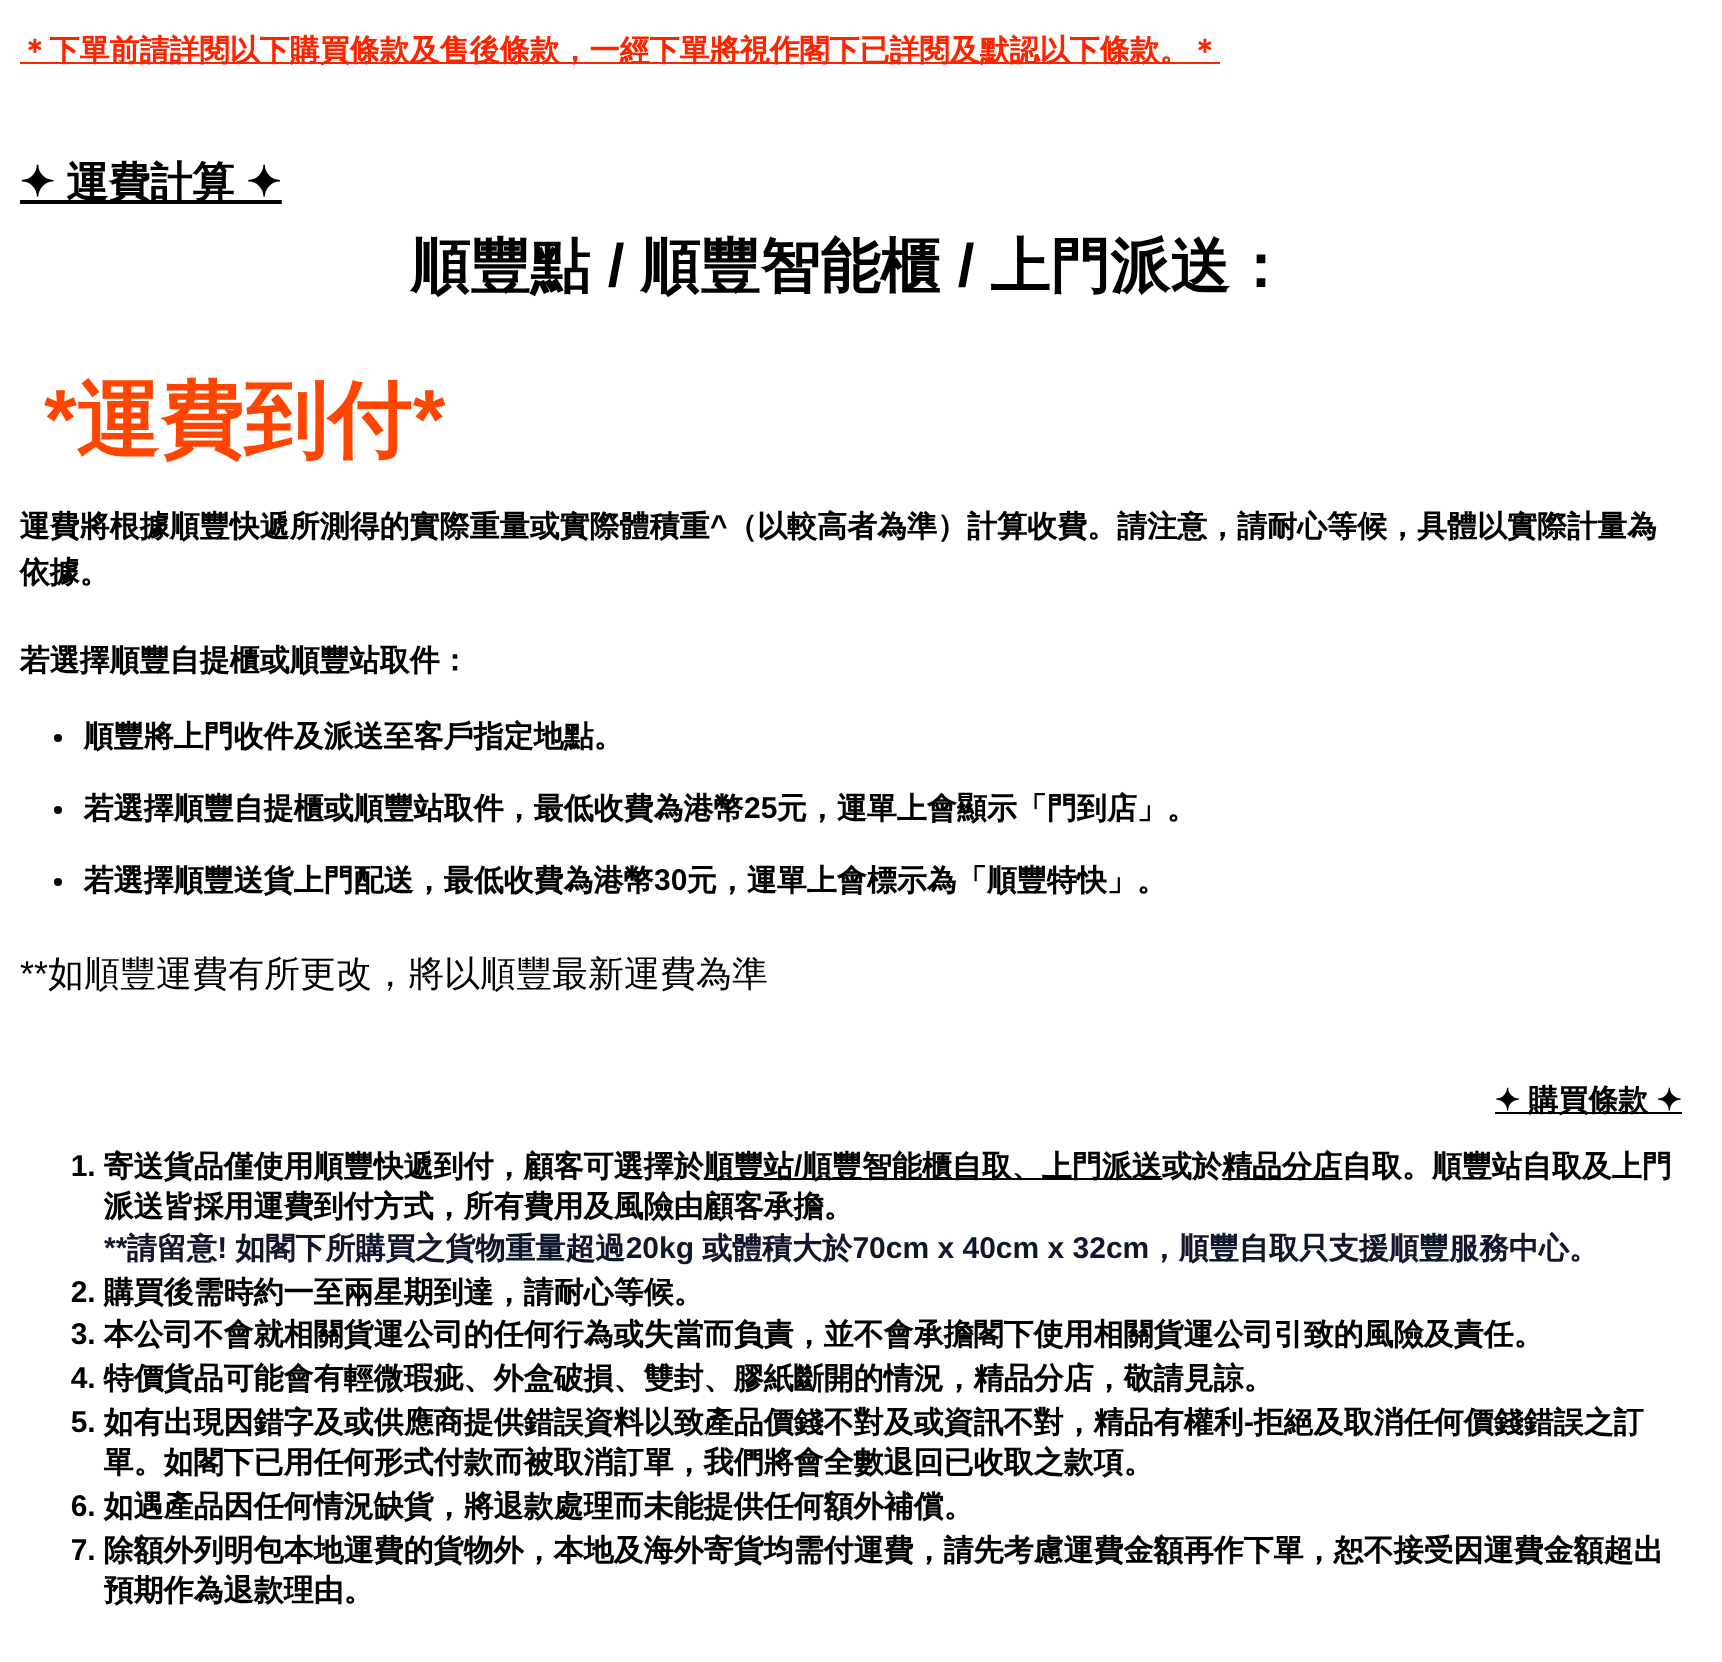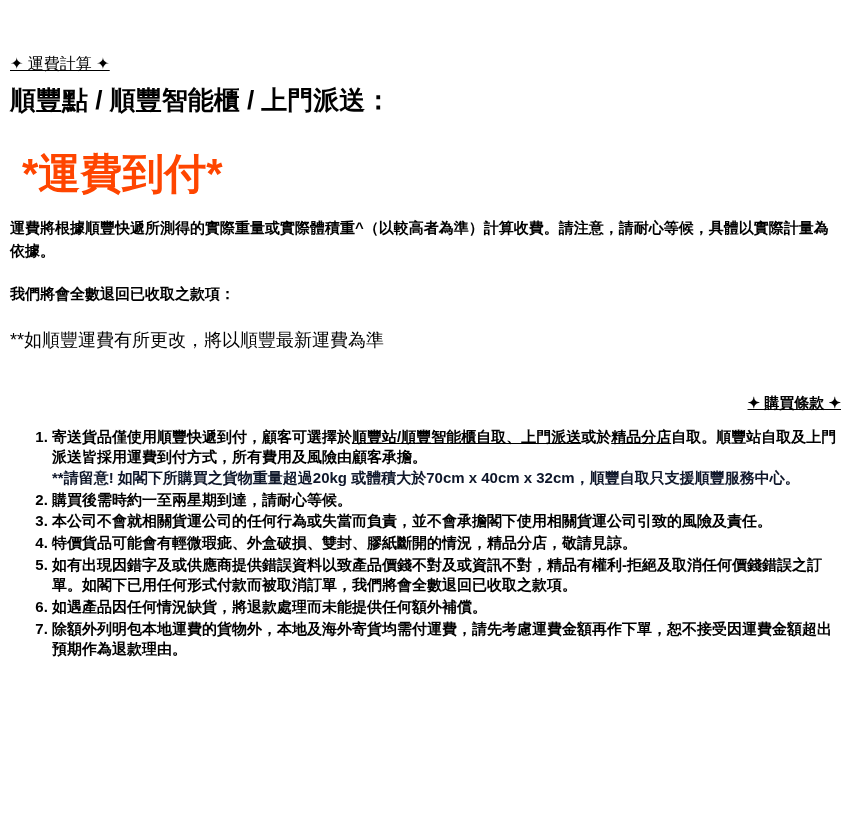--- a/index.html
+++ b/index.html
@@ -16,29 +16,30 @@
     padding: 12px 20px 24px 10px;
   }
   .notice {
     color: #FF2400;
     font-weight: 700;
     font-size: 15px;
     text-decoration: underline;
     margin: 4px 0 0 0;
   }
   .sec-heading {
-    font-size: 16px;
-    font-weight: 400;
+    font-size: 21px;
+    font-weight: 700;
     text-decoration: underline;
     margin: 42px 0 0 0;
   }
   .subheading {
-    font-size: 26px;
+    font-size: 30px;
     font-weight: 700;
     margin: 8px 0 0 0;
+    text-align: center;
   }
   .banner {
     color: #FF4500;
     font-size: 42px;
     font-weight: 700;
     margin: 28px 0 0 12px;
   }
   .intro {
     font-size: 15px;
     font-weight: 700;
@@ -88,31 +89,37 @@
     margin: 0 0 1px 0;
   }
   .u { text-decoration: underline; }
   .warning { color: #0f172a; }
 </style>
 </head>
 <body>
 
 <div class="page">
 
+  <p class="notice">＊下單前請詳閱以下購買條款及售後條款，一經下單將視作閣下已詳閱及默認以下條款。＊</p>
 
   <h2 class="sec-heading">✦ 運費計算 ✦</h2>
 
   <h1 class="subheading">順豐點 / 順豐智能櫃 / 上門派送：</h1>
 
   <div class="banner">*運費到付*</div>
 
   <p class="intro">運費將根據順豐快遞所測得的實際重量或實際體積重^（以較高者為準）計算收費。請注意，請耐心等候，具體以實際計量為依據。</p>
 
-  <p class="methods-title">我們將會全數退回已收取之款項：</p>
+  <p class="methods-title">若選擇順豐自提櫃或順豐站取件：</p>
 
+  <ul class="methods">
+    <li>順豐將上門收件及派送至客戶指定地點。</li>
+    <li>若選擇順豐自提櫃或順豐站取件，最低收費為港幣25元，運單上會顯示「門到店」。</li>
+    <li>若選擇順豐送貨上門配送，最低收費為港幣30元，運單上會標示為「順豐特快」。</li>
+  </ul>
 
   <p class="note">**如順豐運費有所更改，將以順豐最新運費為準</p>
 
 
   <h3 class="terms-heading">✦ 購買條款 ✦</h3>
 
   <ol class="terms-list">
     <li><span>寄送貨品僅使用順豐快遞到付，顧客可選擇於</span><span class="u">順豐站/順豐智能櫃自取、上門派送</span><span>或於</span><span class="u">精品分店</span><span>自取。順豐站自取及上門派送皆採用運費到付方式，所有費用及風險由顧客承擔。</span>
       <div class="warning">**請留意! 如閣下所購買之貨物重量超過20kg 或體積大於70cm x 40cm x 32cm，順豐自取只支援順豐服務中心。</div>
     </li>

